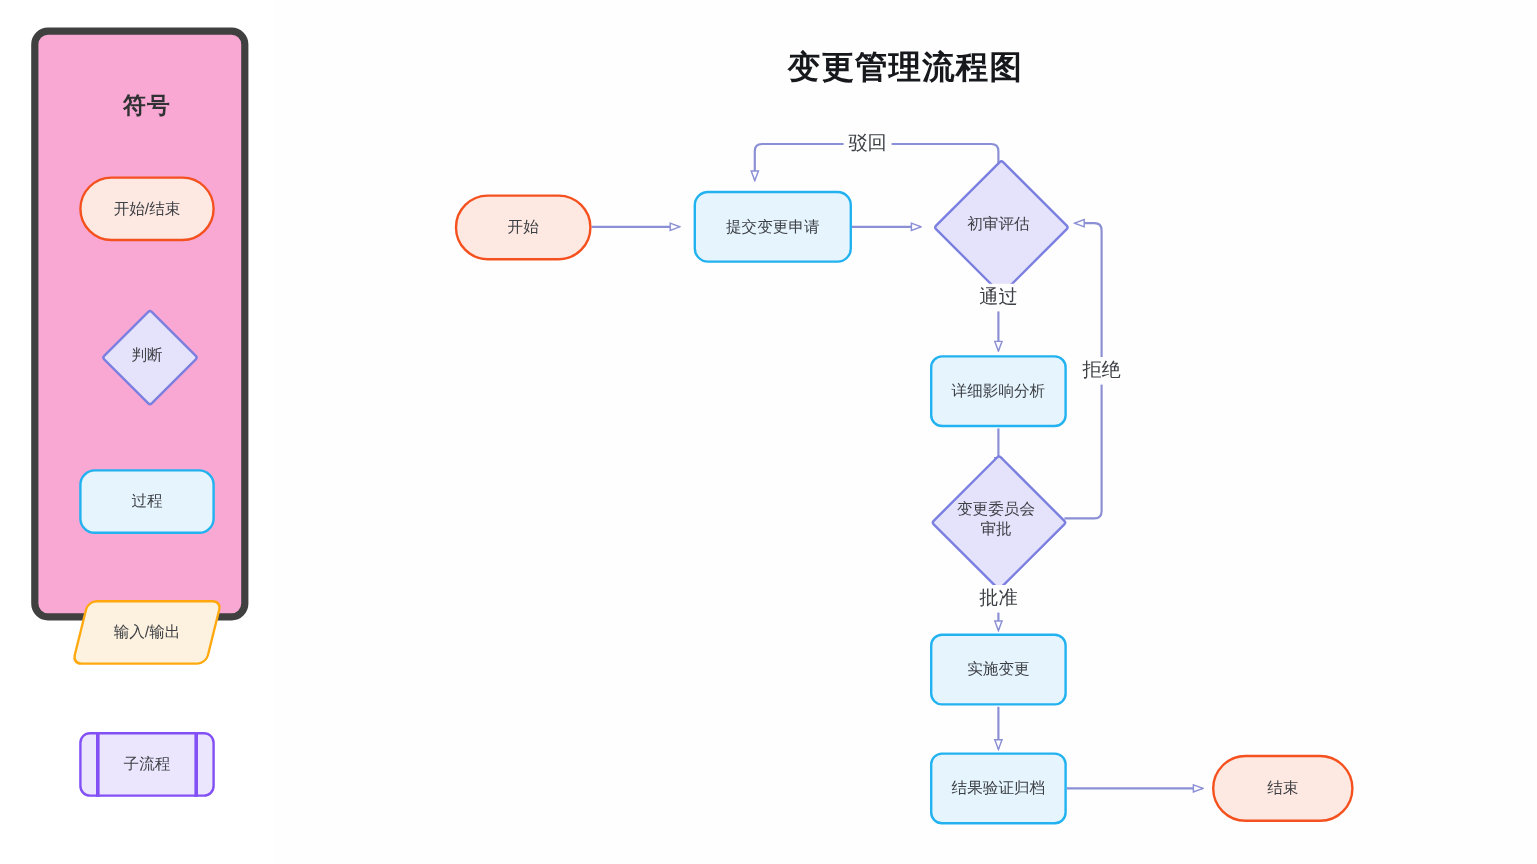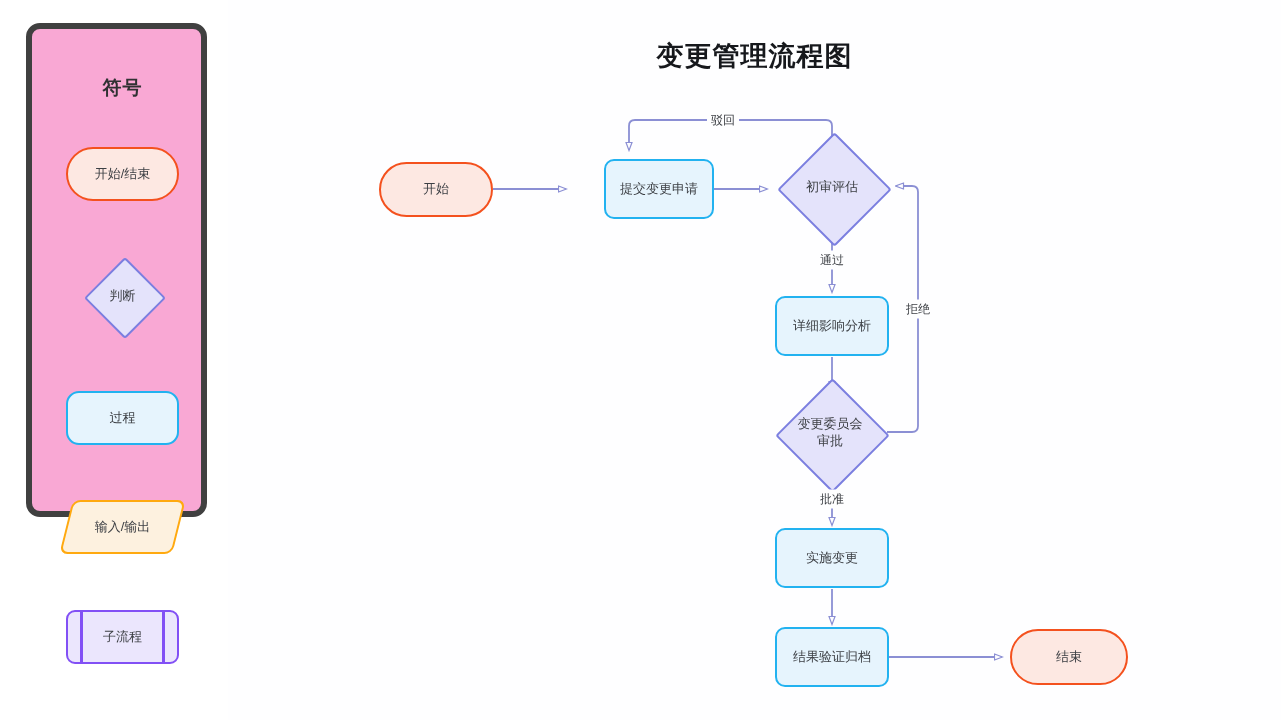--- a/index.html
+++ b/index.html
@@ -230,21 +230,21 @@
     background: #e4e3fb;
     border: 2px solid #7b7fe0;
     transform: rotate(45deg);
     border-radius: 3px;
   }
 
   
   .edge-label {
     position: absolute;
     z-index: 6;
-    font-size: 12px;
+    font-size: 16px;
     color: #3c3f44;
     background: #fefeff;
     padding: 1px 4px;
     white-space: nowrap;
     transform: translate(-50%, -50%);
   }
 </style>
 </head>
 <body>
 
@@ -316,31 +316,31 @@
       <path d="M832,475 L832,525" marker-end="url(#arrow)"></path>
 
       <path d="M832,589 L832,624" marker-end="url(#arrow)"></path>
 
       <path d="M889,657 L1002,657" marker-end="url(#arrow)"></path>
     </g>
   </svg>
 
   <div class="edge-label" style="left:723px; top:120px;">驳回</div>
 
-  <div class="edge-label" style="left:832px; top:260px;">通过</div>
+  <div class="edge-label" style="left:832px; top:248px;">通过</div>
 
   <div class="edge-label" style="left:918px; top:309px;">拒绝</div>
 
   <div class="edge-label" style="left:832px; top:499px;">批准</div>
 
   <div class="node n-terminator" style="left:379px; top:162px; width:114px; height:55px;">
     <span class="nlabel">开始</span>
   </div>
 
-  <div class="node n-process" style="left:604px; top:159px; width:110px; height:60px;">
+  <div class="node n-process" style="left:578px; top:159px; width:132px; height:60px;border-radius:12px;">
     <span class="nlabel">提交变更申请</span>
   </div>
 
   <div class="node n-decision" style="left:777px; top:147px; width:110px; height:80px;">
     <div class="dia"></div>
     <span class="nlabel">初审评估</span>
   </div>
 
   <div class="node n-process" style="left:775px; top:296px; width:114px; height:60px;">
     <span class="nlabel">详细影响分析</span>

